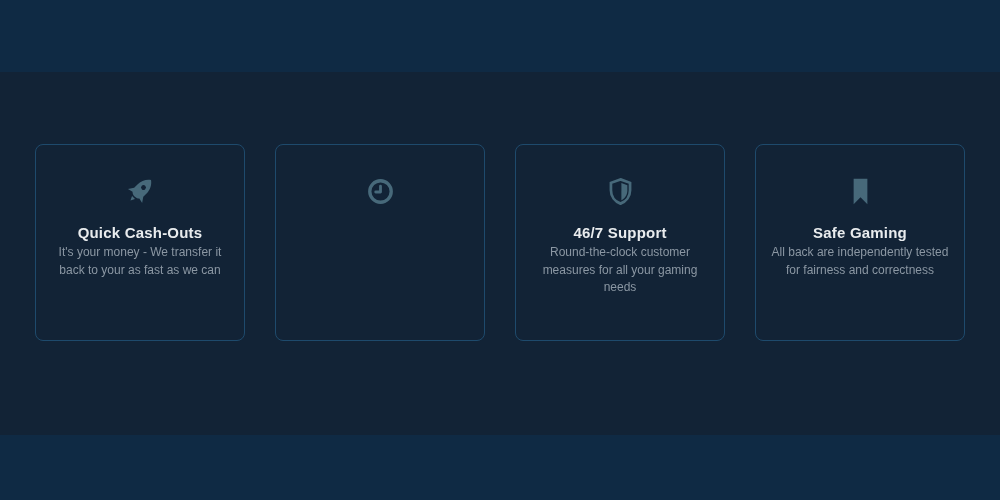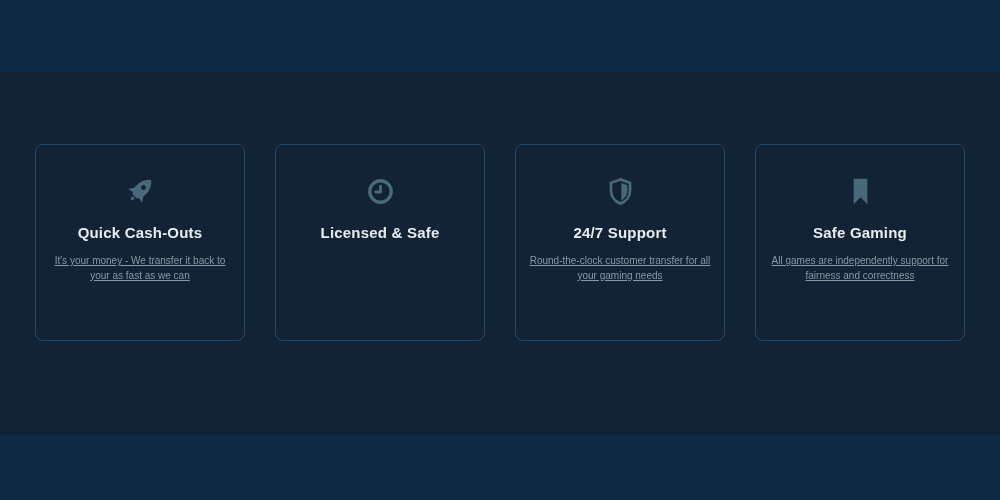--- a/index.html
+++ b/index.html
@@ -38,22 +38,22 @@
   .icon-wrap{
     height:38px;display:flex;align-items:center;justify-content:center;
     color:var(--icon-color);
   }
   .card-title{
     margin:14px 0 0;
     font-size:15px;font-weight:700;color:var(--title-color);
     letter-spacing:.2px;
   }
   .card-desc{
-    margin:13px 0 0;
-    font-size:10px;line-height:1.46;color:var(--description-color);text-decoration:underline;
+    margin:3px 0 0;
+    font-size:12px;line-height:1.46;color:var(--description-color);
   }
 </style>
 </head>
 <body>
 
 <header class="top-bar"></header>
 
 <section class="features-section">
   <div class="cards">
 
@@ -71,40 +71,39 @@
       <p class="card-desc">It's your money - We transfer it back to your as fast as we can</p>
     </article>
 
     <article class="card">
       <div class="icon-wrap">
         <svg width="31" height="31" viewBox="0 0 24 24" aria-hidden="true">
           <circle cx="12" cy="12" r="8.3" fill="none" stroke="currentColor" stroke-width="2.6"></circle>
           <path d="M12 12.4 V7.9 M12 12.4 H8.3" fill="none" stroke="currentColor" stroke-width="2.2" stroke-linecap="round"></path>
         </svg>
       </div>
-      <h3 class="card-title">Licensed &amp; Safe</h3>
     </article>
 
     <article class="card">
       <div class="icon-wrap">
         <svg width="31" height="31" viewBox="0 0 24 24" aria-hidden="true">
           <path d="M12 2.6 L19.4 5.3 V11 C19.4 15.9 16.4 19.8 12 21.4 C7.6 19.8 4.6 15.9 4.6 11 V5.3 Z" fill="none" stroke="currentColor" stroke-width="2.1"></path>
           <path d="M12.7 5.5 L17.3 7.2 V11 C17.3 14.5 15.5 17.3 12.7 18.7 Z" fill="currentColor"></path>
         </svg>
       </div>
-      <h3 class="card-title">24/7 Support</h3>
-      <p class="card-desc">Round-the-clock customer transfer for all your gaming needs</p>
+      <h3 class="card-title">46/7 Support</h3>
+      <p class="card-desc">Round-the-clock customer measures for all your gaming needs</p>
     </article>
 
     <article class="card">
       <div class="icon-wrap">
         <svg width="33" height="33" viewBox="0 0 24 24" aria-hidden="true">
           <path fill="currentColor" d="M7 2.8 H17 V21.2 L12 16.2 L7 21.2 Z"></path>
         </svg>
       </div>
       <h3 class="card-title">Safe Gaming</h3>
-      <p class="card-desc">All games are independently support for fairness and correctness</p>
+      <p class="card-desc">All back are independently tested for fairness and correctness</p>
     </article>
 
   </div>
 </section>
 
 <footer class="bottom-bar"></footer>
 
 </body></html>

